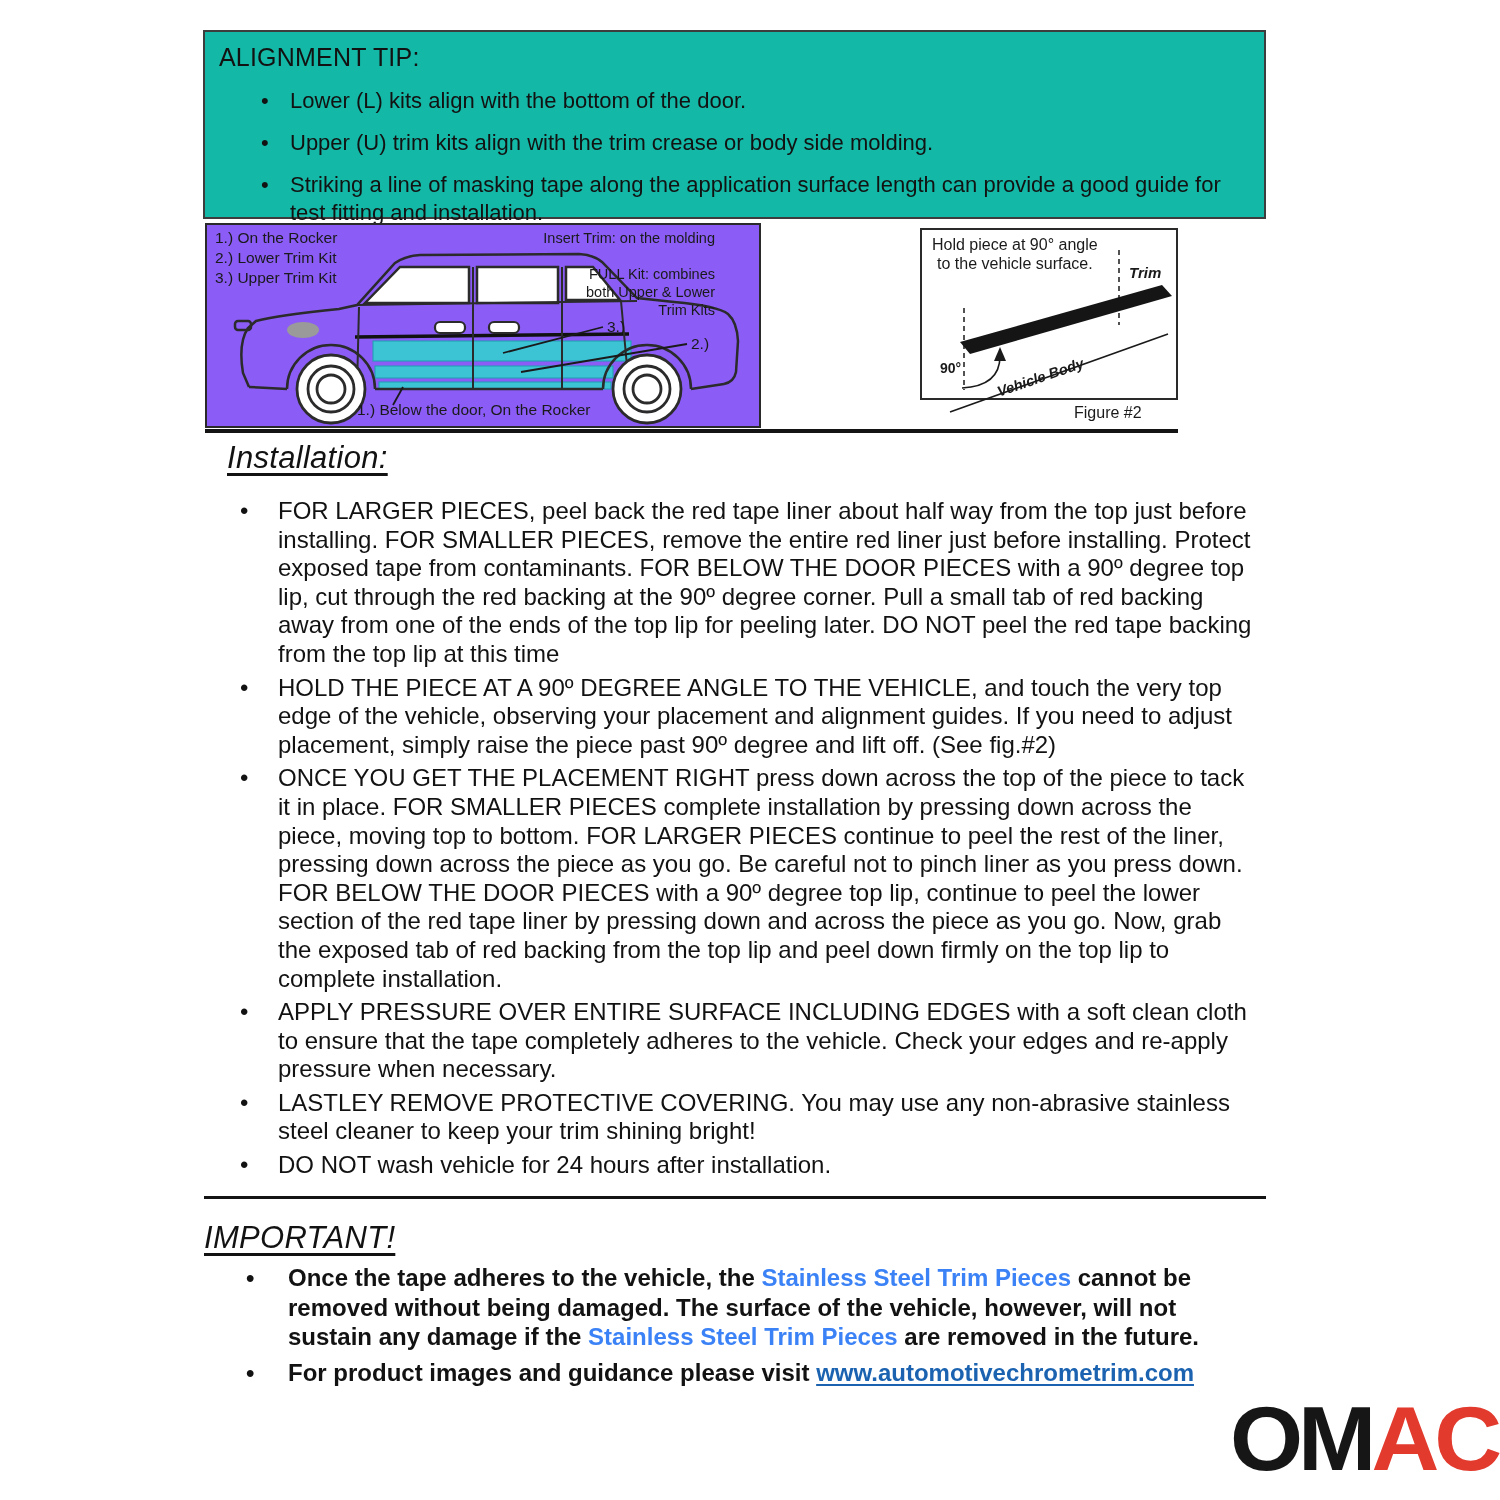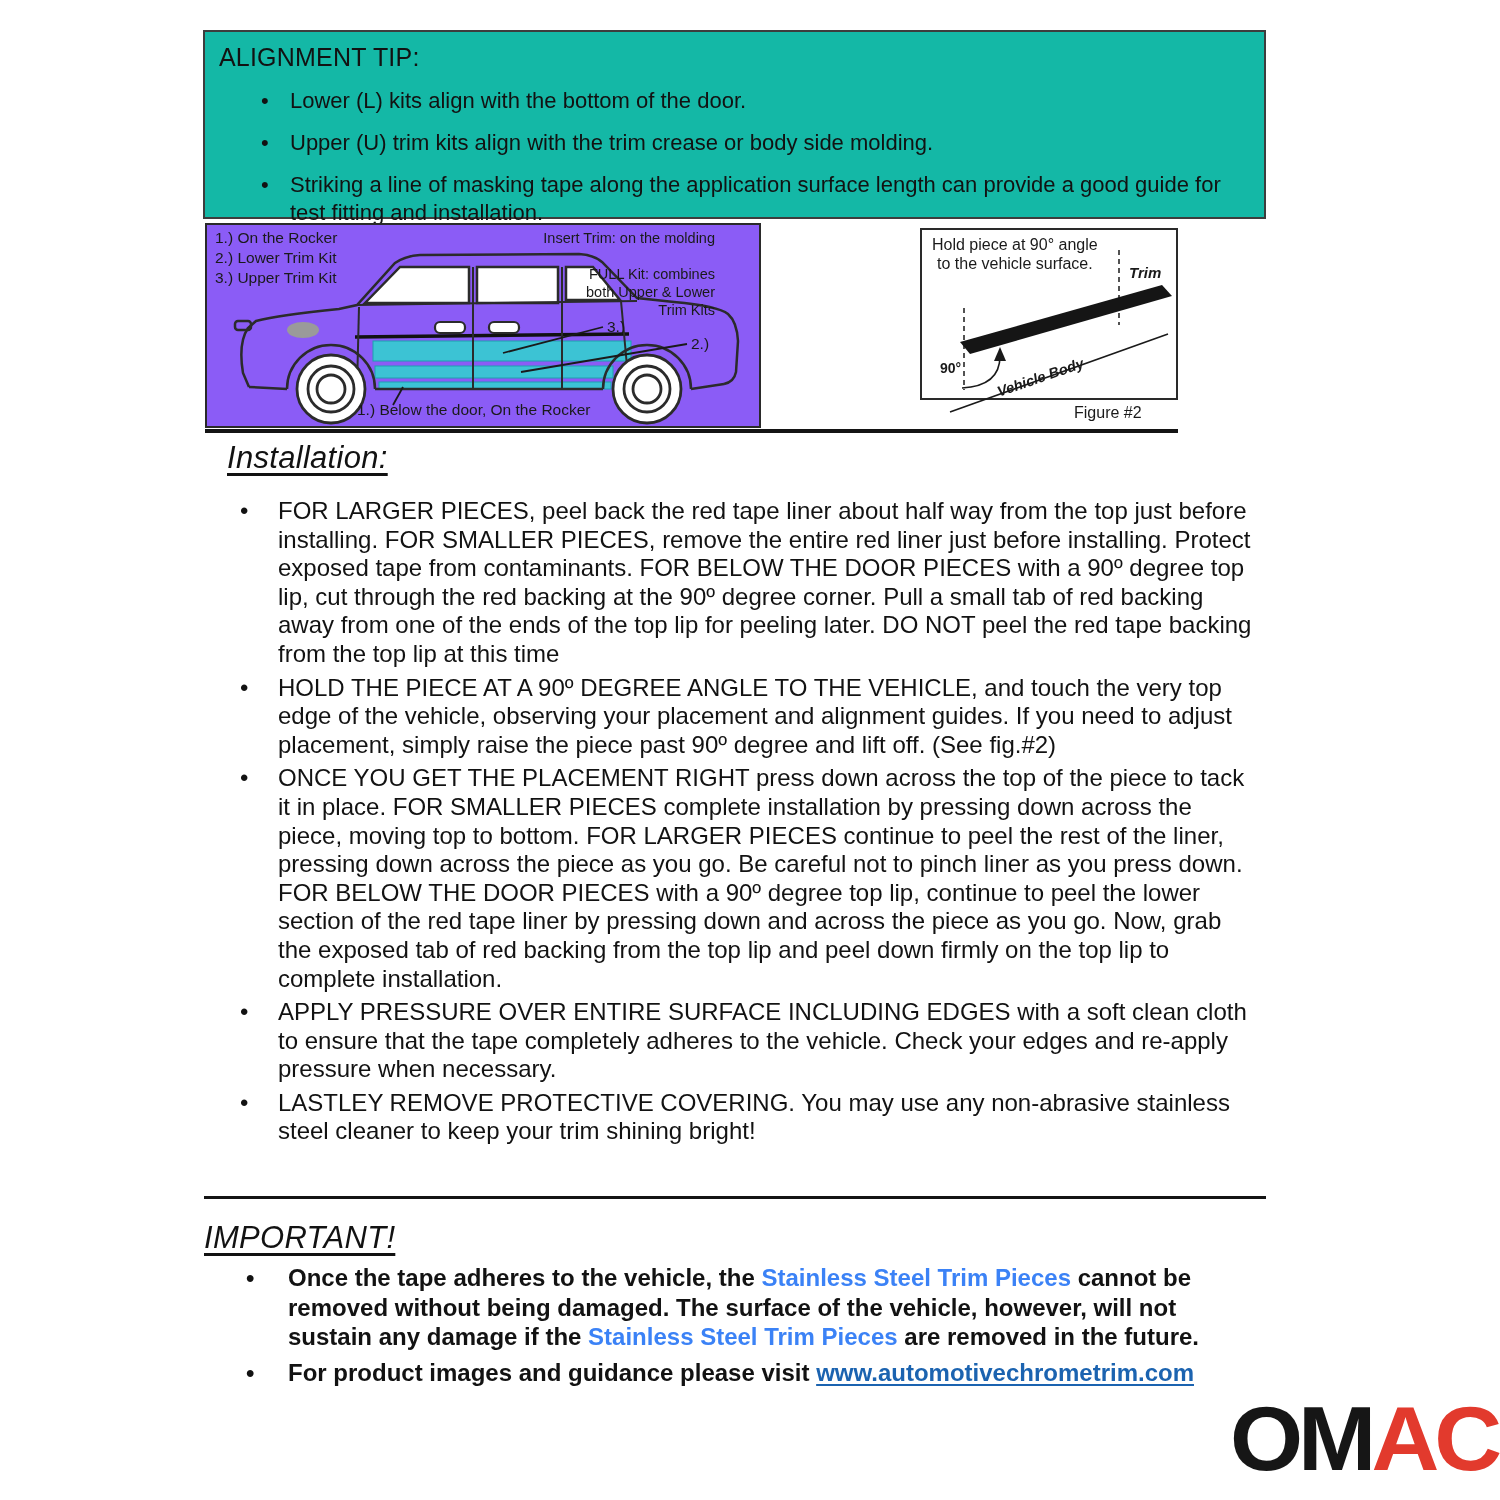--- a/index.html
+++ b/index.html
@@ -190,20 +190,21 @@
 <div class="abs" id="boxes-underline"></div>
 
 <div class="abs section-heading" id="installation-heading">Installation:</div>
 
 <ul class="abs" id="installation-list">
   <li>FOR LARGER PIECES, peel back the red tape liner about half way from the top just before installing. FOR SMALLER PIECES, remove the entire red liner just before installing. Protect exposed tape from contaminants. FOR BELOW THE DOOR PIECES with a 90º degree top lip, cut through the red backing at the 90º degree corner. Pull a small tab of red backing away from one of the ends of the top lip for peeling later. DO NOT peel the red tape backing from the top lip at this time</li>
   <li>HOLD THE PIECE AT A 90º DEGREE ANGLE TO THE VEHICLE, and touch the very top edge of the vehicle, observing your placement and alignment guides. If you need to adjust placement, simply raise the piece past 90º degree and lift off. (See fig.#2)</li>
   <li>ONCE YOU GET THE PLACEMENT RIGHT press down across the top of the piece to tack it in place.  FOR SMALLER PIECES complete installation by pressing down across the piece, moving top to bottom. FOR LARGER PIECES continue to peel the rest of the liner, pressing down across the piece as you go. Be careful not to pinch liner as you press down. FOR BELOW THE DOOR PIECES with a 90º degree top lip, continue to peel the lower section of the red tape liner by pressing down and across the piece as you go. Now, grab the exposed tab of red backing from the top lip and peel down firmly on the top lip to complete installation.</li>
   <li>APPLY PRESSURE OVER ENTIRE SURFACE INCLUDING EDGES with a soft clean cloth to ensure that the tape completely adheres to the vehicle. Check your edges and re-apply pressure when necessary.</li>
   <li>LASTLEY REMOVE PROTECTIVE COVERING. You may use any non-abrasive stainless steel cleaner to keep your trim shining bright!</li>
+  <li>DO NOT wash vehicle for 24 hours after installation.</li>
 </ul>
 
 <div class="abs" id="section-divider"></div>
 
 <div class="abs section-heading" id="important-heading">IMPORTANT!</div>
 
 <ul class="abs" id="important-list">
   <li><span class="seg-plain">Once the tape adheres to the vehicle, the </span><span class="seg-red">Stainless Steel Trim Pieces</span><span class="seg-plain"> cannot be removed without being damaged. The surface of the vehicle, however, will not sustain any damage if the </span><span class="seg-red">Stainless Steel Trim Pieces</span><span class="seg-plain"> are removed in the future.</span></li>
   <li><span class="seg-plain">For product images and guidance please visit </span><span class="seg-link">www.automotivechrometrim.com</span></li>
 </ul>

